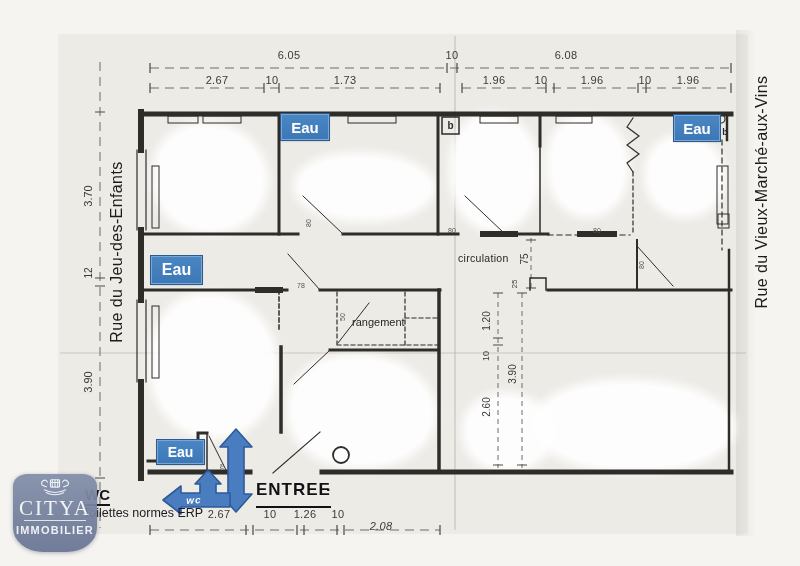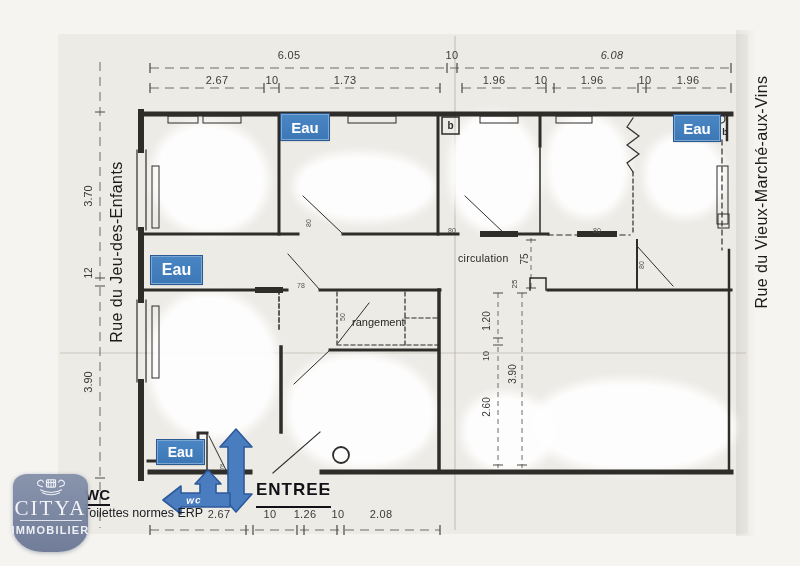--- a/index.html
+++ b/index.html
@@ -38,21 +38,21 @@
   .b-box{position:absolute; display:flex; align-items:center; justify-content:center;
          font-size:10px; font-weight:bold; color:#2a2a28;}
   .wc-title{position:absolute; font-size:15px; font-weight:bold; color:#14141a;
             border-bottom:2px solid #14141a; padding-bottom:1px;}
   .wc-note{position:absolute; font-size:12.5px; color:#1b1b20;}
   .entree{position:absolute; font-size:17px; font-weight:bold; letter-spacing:1px; color:#111116;
           border-bottom:2.5px solid #111116; padding-bottom:6px;}
   .entree-dot{position:absolute; font-size:16px; font-weight:bold; color:#111116;}
   .wc-arrow-label{position:absolute; font-size:10px; font-style:italic; font-weight:bold;
                   color:#fff; transform:translate(-50%,-50%) rotate(-4deg); letter-spacing:1px;}
-  .logo{position:absolute; left:13px; top:474px; width:75px; height:78px;
+  .logo{position:absolute; left:13px; top:474px; width:84px; height:78px;
         background:linear-gradient(180deg, rgba(131,143,169,.95), rgba(103,116,146,.93));
         border-radius:14px 14px 30px 30px / 12px 12px 24px 24px;
         box-shadow:0 1px 4px rgba(40,50,80,.35);
         display:flex; flex-direction:column; align-items:center; padding-top:4px; box-sizing:border-box;}
   .logo-brand{font-family:"Liberation Serif", serif; font-size:21px; color:#f2f4f8;
               letter-spacing:2px; line-height:20px;}
   .logo-divider{width:62px; height:1px; background:#dfe3ec; margin:2px 0 3px 0;}
   .logo-tagline{font-size:11px; font-weight:bold; color:#eef0f5; letter-spacing:1.2px;}
 </style>
 </head>
@@ -149,40 +149,40 @@
       <polygon class="arrow" points="236,429 220,447 228,447 228,494 220,494 236,512 252,494 244,494 244,447 252,447"></polygon>
       <polygon class="arrow" points="163,500 181,486 181,493 200,493 200,484 195,484 208,470 221,484 216,484 216,493 230,493 230,507 181,507 181,514"></polygon>
     </g>
   </svg>
 
   <div class="street" style="left:117px;top:252px;">Rue du Jeu-des-Enfants</div>
   <div class="street" style="left:762px;top:192px;">Rue du Vieux-Marché-aux-Vins</div>
 
   <span class="dim" style="left:289px;top:49px;">6.05</span>
   <span class="dim" style="left:452px;top:49px;">10</span>
-  <span class="dim" style="left:612px;top:49px;font-style:italic;">6.08</span>
+  <span class="dim" style="left:566px;top:49px;">6.08</span>
 
   <span class="dim" style="left:217px;top:74px;">2.67</span>
   <span class="dim" style="left:272px;top:74px;">10</span>
   <span class="dim" style="left:345px;top:74px;">1.73</span>
   <span class="dim" style="left:494px;top:74px;">1.96</span>
   <span class="dim" style="left:541px;top:74px;">10</span>
   <span class="dim" style="left:592px;top:74px;">1.96</span>
   <span class="dim" style="left:645px;top:74px;">10</span>
   <span class="dim" style="left:688px;top:74px;">1.96</span>
 
   <span class="dim-v" style="left:88px;top:196px;font-size:11px;">3.70</span>
   <span class="dim-v" style="left:88px;top:273px;">12</span>
   <span class="dim-v" style="left:88px;top:382px;font-size:11px;">3.90</span>
 
   <span class="dim" style="left:219px;top:508px;">2.67</span>
   <span class="dim" style="left:270px;top:508px;">10</span>
   <span class="dim" style="left:305px;top:508px;">1.26</span>
   <span class="dim" style="left:338px;top:508px;">10</span>
-  <span class="dim" style="left:381px;top:508px;">2.08</span>
+  <span class="dim" style="left:381px;top:520px;font-style:italic;">2.08</span>
 
   <span class="dim-v" style="left:524px;top:259px;">75</span>
   <span class="dim-v" style="left:514px;top:284px;font-size:8px;">25</span>
   <span class="dim-v" style="left:486px;top:321px;">1.20</span>
   <span class="dim-v" style="left:486px;top:356px;font-size:9px;">10</span>
   <span class="dim-v" style="left:512px;top:374px;">3.90</span>
   <span class="dim-v" style="left:486px;top:407px;">2.60</span>
 
   <span class="small-dim rot" style="left:308px;top:223px;">80</span>
   <span class="small-dim" style="left:301px;top:285px;">78</span>

